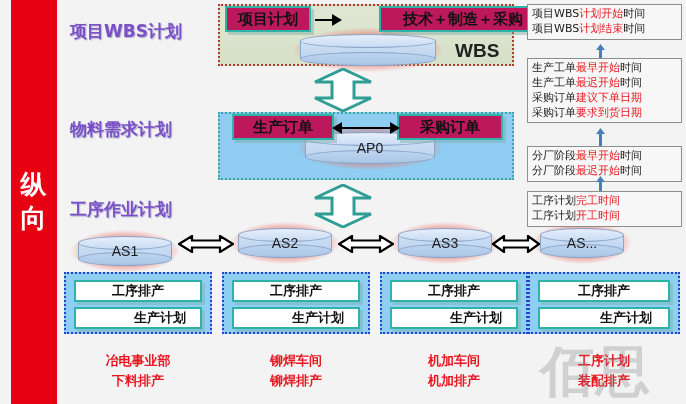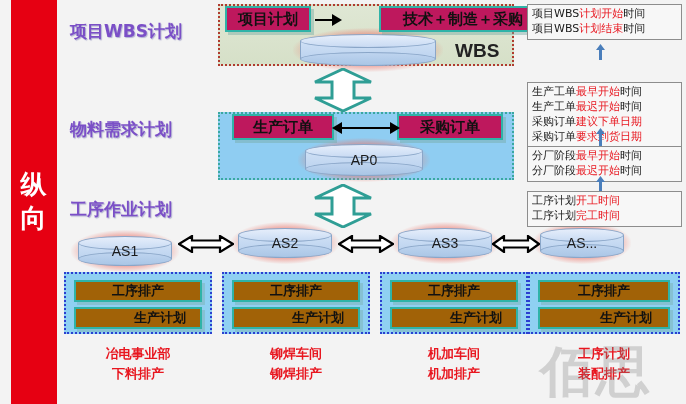--- a/index.html
+++ b/index.html
@@ -103,21 +103,21 @@
     background:linear-gradient(180deg,#bed4ef,#aac6e6);
     border:1px solid #8aa6c8;
   }
   .cyl .lbl {
     position:absolute; left:0; right:0; top:0; bottom:0;
     display:flex; align-items:center; justify-content:center;
     font-size:14px; color:#1b1b1b; font-family:"Liberation Sans",sans-serif;
     z-index:3;
   }
   #cyl-wbs { left:300px; top:34px; width:136px; height:32px; }
-  #cyl-ap0 { left:305px; top:144px; width:118px; height:32px; }
+  #cyl-ap0 { left:305px; top:132px; width:130px; height:32px; }
   #cyl-ap0 .lbl { font-size:14px; }
 
   .as-cyl { width:94px; height:30px; }
   #cyl-as1 { left:78px;  top:228px;margin-top:8px; }
   #cyl-as2 { left:238px; top:228px; }
   #cyl-as3 { left:398px; top:228px; }
   #cyl-as4 { left:540px; top:228px; width:84px; }
 
   
   .dbl {
@@ -138,21 +138,21 @@
     position:absolute;
     background:#f7f7f7;
     border:1.5px solid #8d8d8d;
     padding:2px 4px;
     font-size:11px; line-height:1.35;
     color:#1a1a1a; white-space:nowrap;
     font-family:"DejaVu Sans","Liberation Sans",sans-serif;
   }
   .note .hl { color:#e8161f; }
   #note-wbs  { left:527px; top:4px;  width:155px; }
-  #note-mrp  { left:527px; top:58px; width:155px;margin-top:24px; }
+  #note-mrp  { left:527px; top:58px; width:155px; }
   #note-stage{ left:527px; top:146px;width:155px; }
   #note-op   { left:527px; top:191px;width:155px; }
 
   
   .bluearrow { position:absolute; width:9px; }
   #ba1 { left:596px; top:44px; height:16px; }
   #ba2 { left:596px; top:128px; height:18px; }
   #ba3 { left:596px; top:176px; height:16px; }
 
   
@@ -161,33 +161,34 @@
     background:#8fd0f2;
     border:2px dotted #2b3fd0;
   }
   #shop1 { left:64px;  width:148px; }
   #shop2 { left:222px; width:148px; }
   #shop3 { left:380px; width:148px; }
   #shop4 { left:528px; width:152px; }
 
   .shop .wbox2 {
     position:absolute; left:8px; right:8px; height:22px;
-    background:#a16207; border:2px solid #2fb3a8;
+    background:#ffffff; border:2px solid #2fb3a8;
     box-shadow:3px 3px 0 rgba(120,170,165,.4);
     display:flex; align-items:center; justify-content:center;
     font-size:13px; font-weight:bold; color:#111; white-space:nowrap;
   }
   .shop .r1 { top:6px; }
   .shop .r2 { top:33px;padding-left:44px; }
 
   
   .caption {
     position:absolute; text-align:center;
     color:#e8161f; font-weight:bold; font-size:13px; line-height:1.55;
     white-space:nowrap;
+    margin-top:7px;
   }
   #cap1 { left:64px;  top:344px; width:148px; }
   #cap2 { left:222px; top:344px; width:148px; }
   #cap3 { left:380px; top:344px; width:148px; }
   #cap4 { left:528px; top:344px; width:152px; }
   .caption .l2 { display:block; }
 
   
   #watermark {
     position:absolute; left:540px; top:336px;
@@ -329,22 +330,22 @@
     <div><span>分厂阶段</span><span class="hl">最迟开始</span><span>时间</span></div>
   </div>
 
   <div class="bluearrow" id="ba3">
     <svg width="9" height="16" viewBox="0 0 9 16">
         <polygon points="4.5,0 9,6 6,6 6,16 3,16 3,6 0,6" fill="#4a7ebb"></polygon>
       </svg>
   </div>
 
   <div class="note" id="note-op">
+    <div><span>工序计划</span><span class="hl">完工时间</span><span></span></div>
     <div><span>工序计划</span><span class="hl">开工时间</span><span></span></div>
-    <div><span>工序计划</span><span class="hl">完工时间</span><span></span></div>
   </div>
 
   <div class="shop" id="shop1">
     <div class="wbox2 r1">工序排产</div>
     <div class="wbox2 r2">生产计划</div>
   </div>
   <div class="shop" id="shop2">
     <div class="wbox2 r1">工序排产</div>
     <div class="wbox2 r2">生产计划</div>
   </div>

